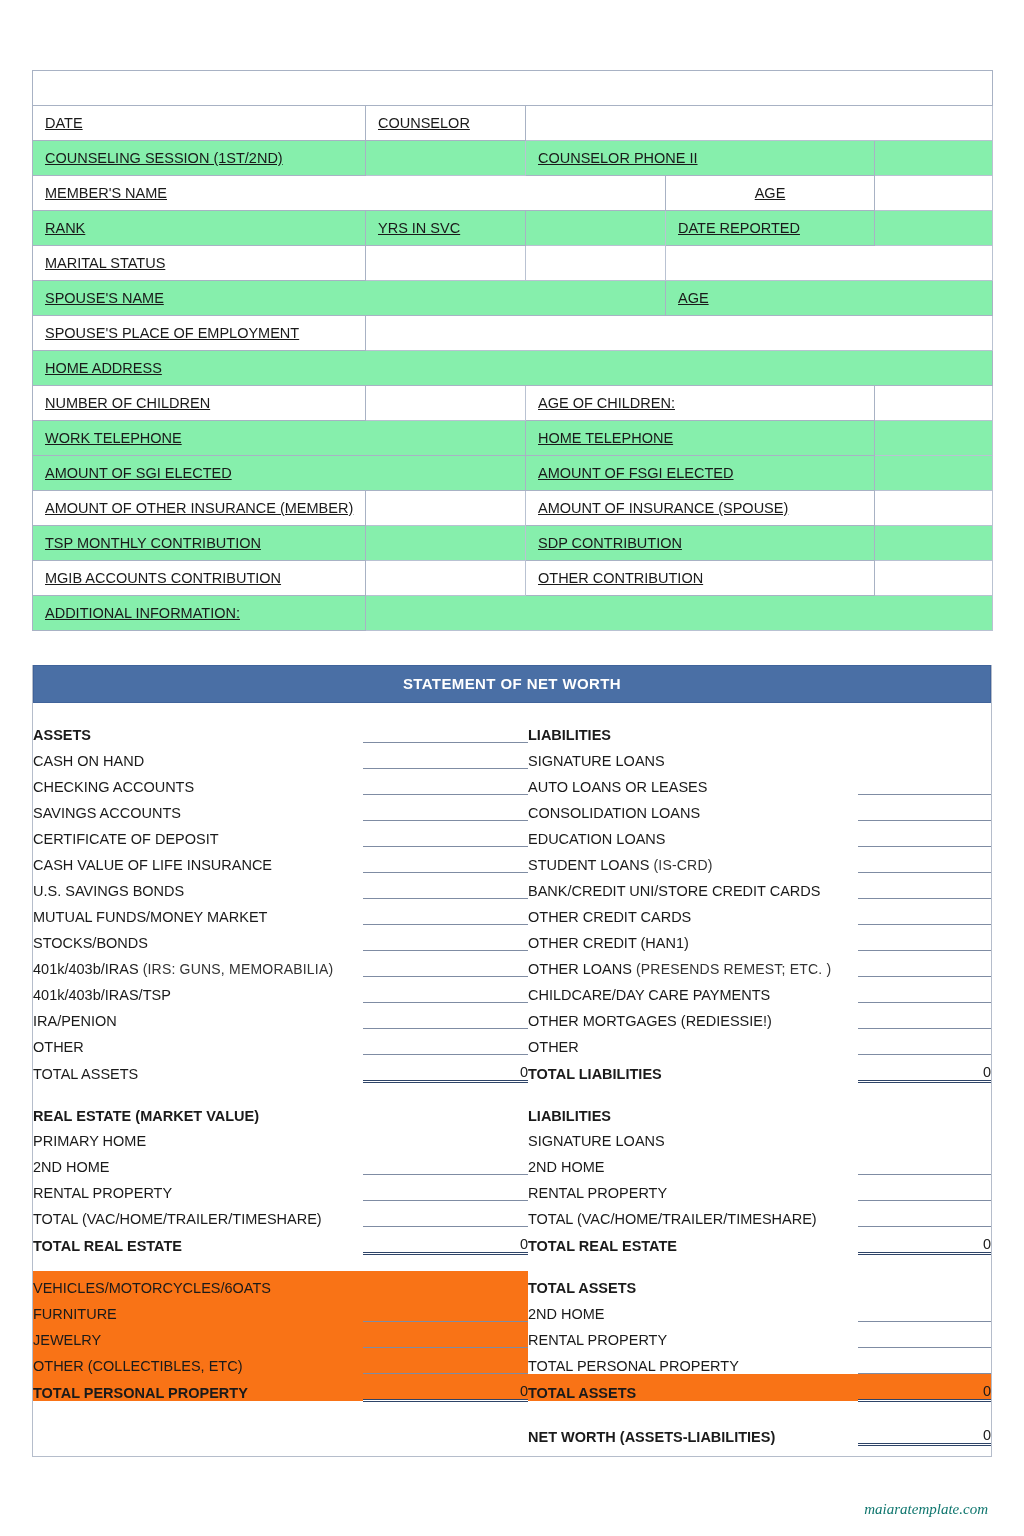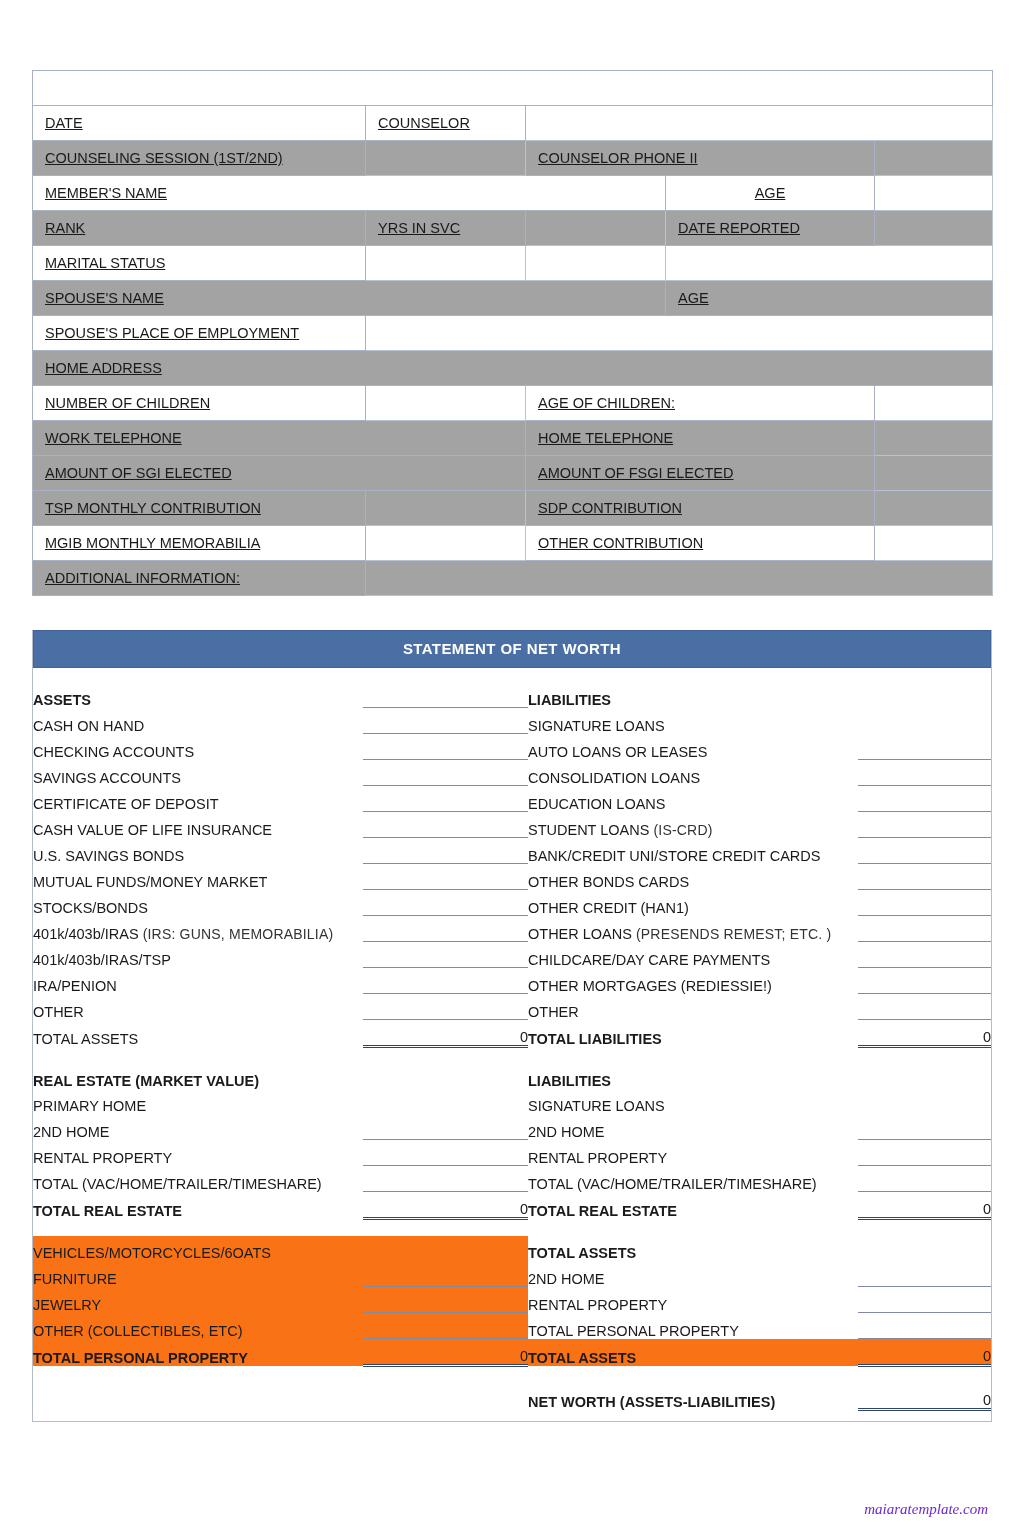--- a/index.html
+++ b/index.html
@@ -52,21 +52,21 @@
     border: 1px solid #a8b2c4;
     height: 34px;
     font-size: 14.5px;
     padding: 0 0 0 12px;
     vertical-align: middle;
     background: #ffffff;
     white-space: nowrap;
     overflow: hidden;
     text-decoration: underline;
   }
-  .sheet tr.alt td { background: #a3a3a3; }
+  .sheet tr.alt td { background: #86efac; }
   .sheet td.blank { border-color: #b9c2d2; }
 
   
   .nw {
     width: 960px;
     margin-top: 34px;
     border: 1px solid #b5bdcb;
     border-top: none;
     box-sizing: border-box;
     background: #ffffff;
@@ -103,21 +103,21 @@
   .spacer td { height: 16px; border: none; }
   .shaded td { background: #f97316; }
 
   .watermark {
     position: absolute;
     right: 36px;
     bottom: 18px;
     font-family: "Liberation Serif", serif;
     font-style: italic;
     font-size: 15px;
-    color: #6d28d9;
+    color: #0f766e;
   }
 </style>
 </head>
 <body>
 
 <div class="page">
 
   <table class="sheet">
     <colgroup>
       <col style="width:333px">
@@ -193,30 +193,36 @@
       <td class="blank"></td>
     </tr>
 
 
     <tr class="alt">
       <td colspan="2">AMOUNT OF SGI ELECTED</td>
       <td colspan="3">AMOUNT OF FSGI ELECTED</td>
       <td class="blank"></td>
     </tr>
 
+    <tr>
+      <td>AMOUNT OF OTHER INSURANCE (MEMBER)</td>
+      <td class="blank"></td>
+      <td colspan="3">AMOUNT OF INSURANCE (SPOUSE)</td>
+      <td class="blank"></td>
+    </tr>
 
     <tr class="alt">
       <td>TSP MONTHLY CONTRIBUTION</td>
       <td class="blank"></td>
       <td colspan="3">SDP CONTRIBUTION</td>
       <td class="blank"></td>
     </tr>
 
     <tr>
-      <td>MGIB MONTHLY MEMORABILIA</td>
+      <td>MGIB ACCOUNTS CONTRIBUTION</td>
       <td class="blank"></td>
       <td colspan="3">OTHER CONTRIBUTION</td>
       <td class="blank"></td>
     </tr>
 
     <tr class="alt">
       <td>ADDITIONAL INFORMATION:</td>
       <td class="blank" colspan="5"></td>
     </tr>
   </tbody>
@@ -276,21 +282,21 @@
         </tr>
         <tr>
           <td class="lbl"><span>U.S. SAVINGS BONDS</span></td>
           <td class="val">&nbsp;</td>
           <td class="lbl"><span>BANK/CREDIT UNI/STORE CREDIT CARDS</span></td>
           <td class="val">&nbsp;</td>
         </tr>
         <tr>
           <td class="lbl"><span>MUTUAL FUNDS/MONEY MARKET</span></td>
           <td class="val">&nbsp;</td>
-          <td class="lbl"><span>OTHER BONDS CARDS</span></td>
+          <td class="lbl"><span>OTHER CREDIT CARDS</span></td>
           <td class="val">&nbsp;</td>
         </tr>
         <tr>
           <td class="lbl"><span>STOCKS/BONDS</span></td>
           <td class="val">&nbsp;</td>
           <td class="lbl"><span>OTHER CREDIT (HAN1)</span></td>
           <td class="val">&nbsp;</td>
         </tr>
         <tr>
           <td class="lbl"><span>401k/403b/IRAS</span>

